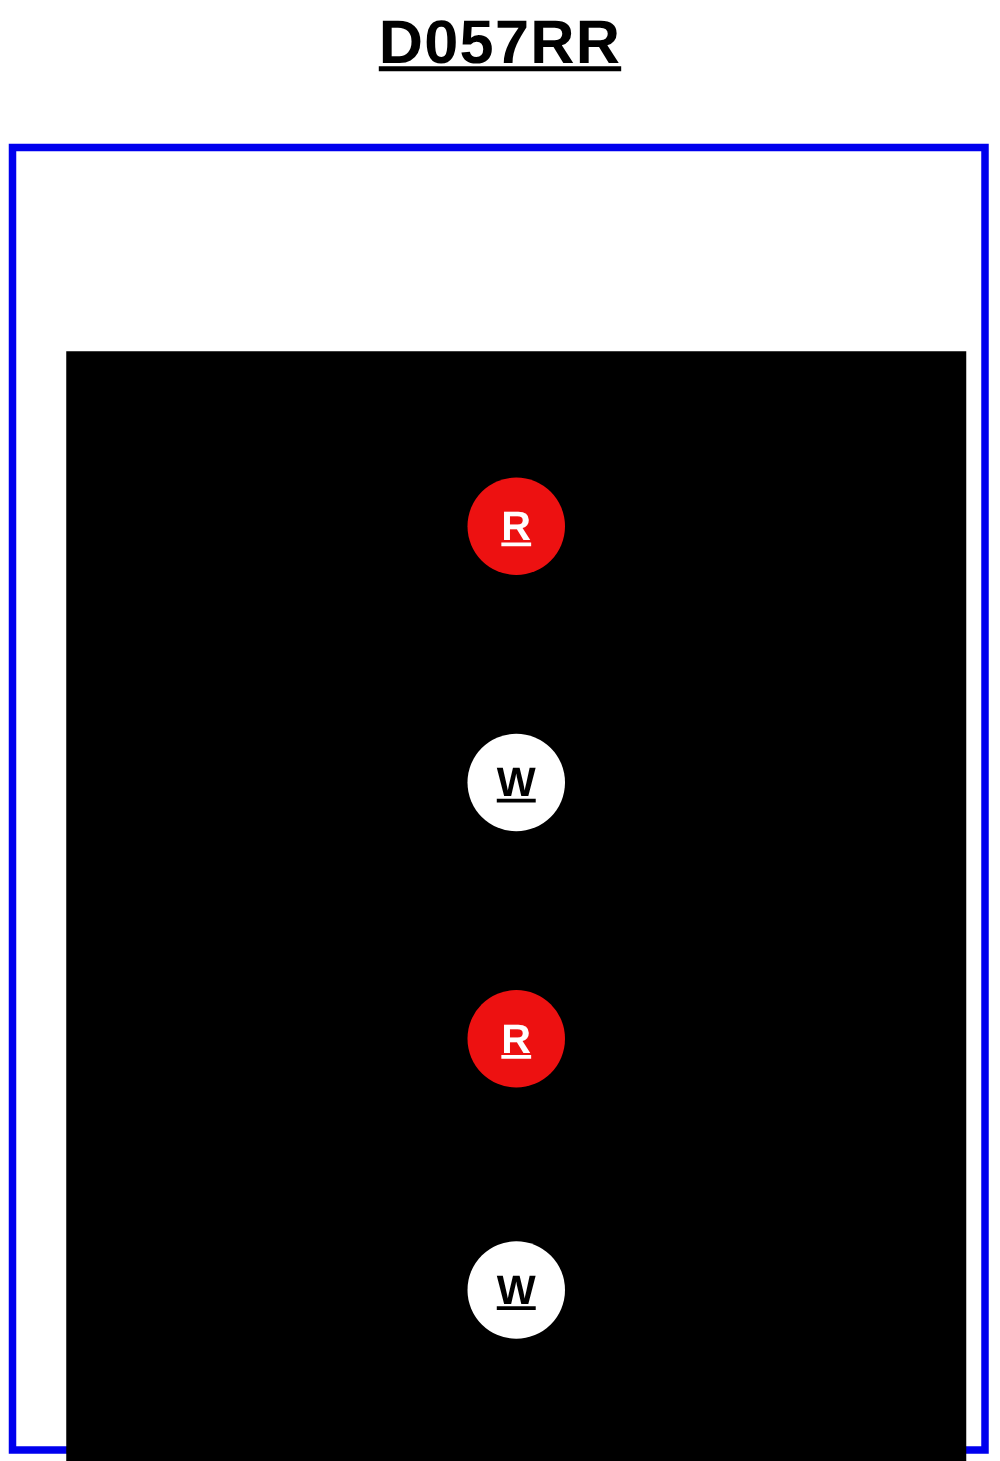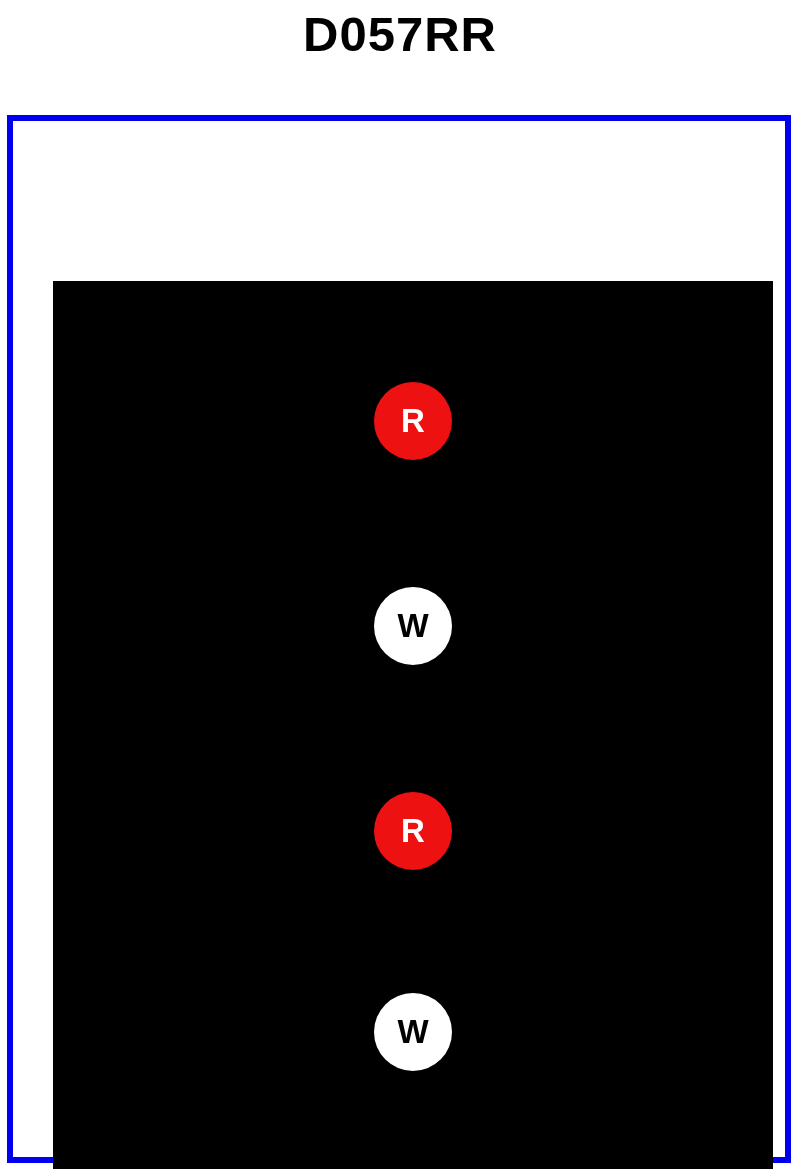--- a/index.html
+++ b/index.html
@@ -1,15 +1,15 @@
 <!DOCTYPE html>
 <html><head>
 <meta charset="utf-8">
 <style>
-  * { margin: 0; padding: 0; box-sizing: border-box; }
+  * { margin: 0; padding: 0; box-sizing: border-box; text-decoration: underline; }
   html, body {
     width: 800px;
     height: 1169px;
     background: #ffffff;
     font-family: "Liberation Sans", sans-serif;
     position: relative;
     overflow: hidden;
   }
   .page-title {
     position: absolute;

